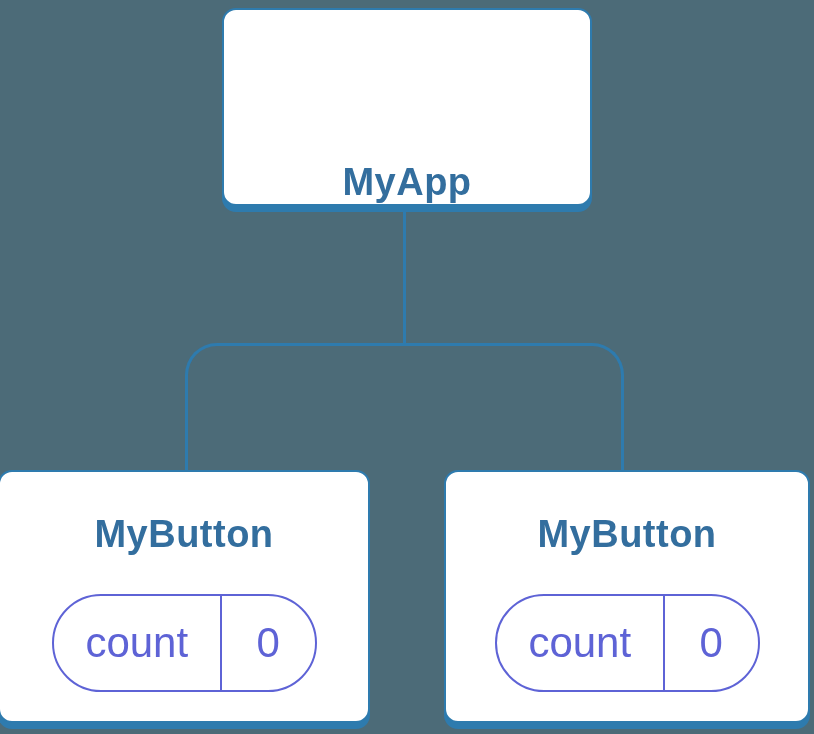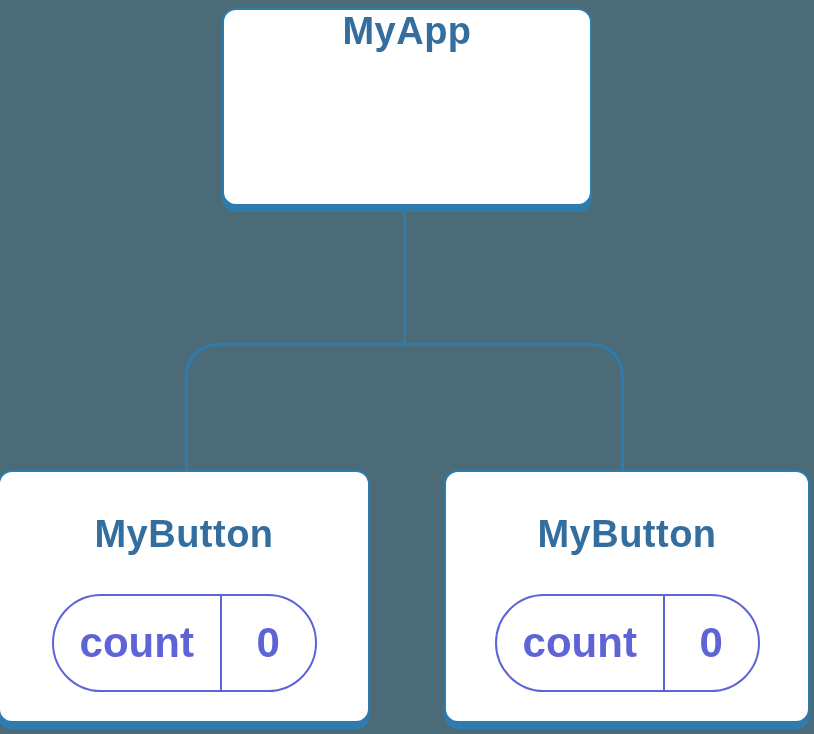--- a/index.html
+++ b/index.html
@@ -34,21 +34,21 @@
     color: var(--node-text);
     font-size: 38px;
     font-weight: bold;
     letter-spacing: 0.5px;
     text-align: center;
   }
   .node-root {
     left: 222px; top: 8px;
     width: 370px; height: 198px;
     display: flex;
-    align-items: flex-start;
+    align-items: flex-end;
     justify-content: center;
   }
   .node-child {
     top: 470px;
     width: 372px; height: 253px;
     display: flex;
     flex-direction: column;
     align-items: center;
     padding-top: 38px;
   }
@@ -75,21 +75,20 @@
   .state-pill {
     margin-top: 36px;
     width: 265px; height: 98px;
     border: 2px solid var(--accent);
     border-radius: 60px;
     display: flex;
     align-items: stretch;
     color: var(--accent);
     font-size: 42px;
     background: var(--node-bg);
-    font-weight: bold;
   }
   .state-key {
     flex: 1.8;
     display: flex;
     align-items: center;
     justify-content: center;
   }
   .state-value {
     flex: 1;
     border-left: 2px solid var(--accent);

